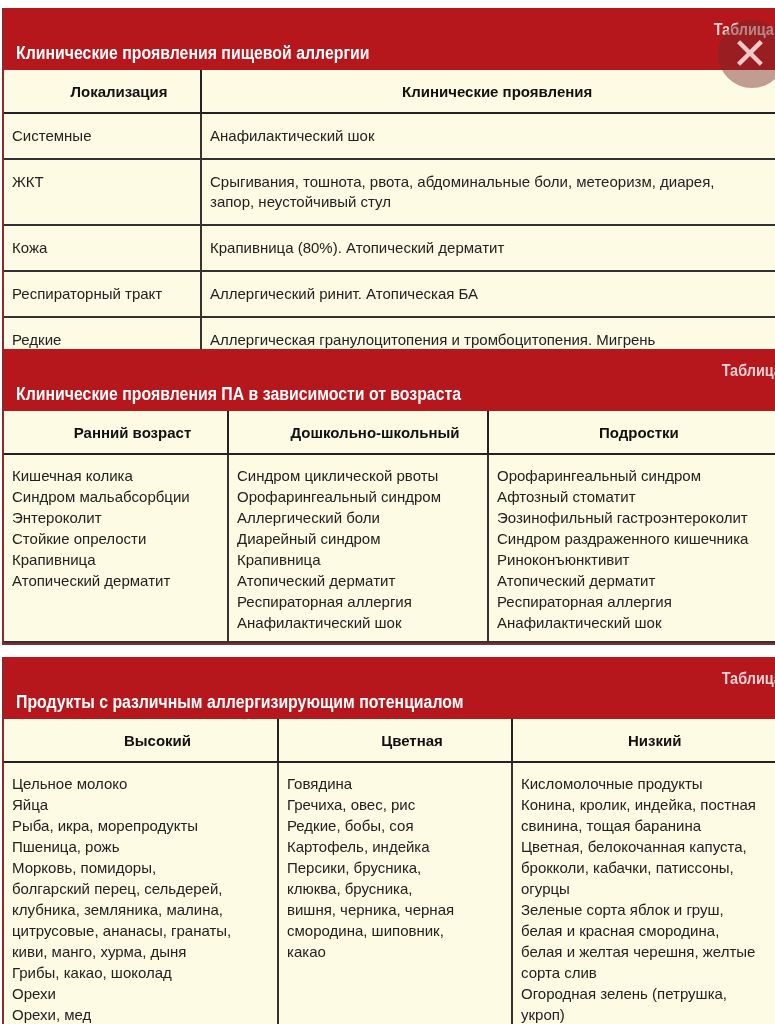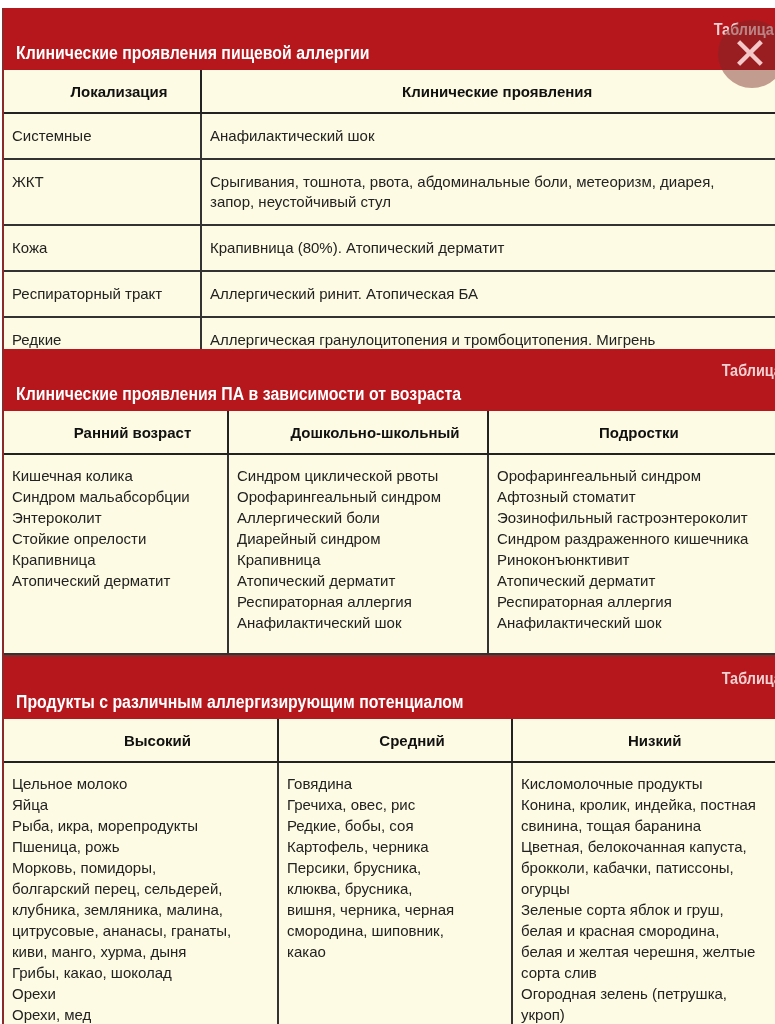--- a/index.html
+++ b/index.html
@@ -4,21 +4,21 @@
 <style>
   html,body{margin:0;padding:0;background:#ffffff;}
   body{width:775px;height:1024px;overflow:hidden;position:relative;font-family:"Liberation Sans",sans-serif;}
   .tbl{position:absolute;left:2px;width:800px;background:#fdfbe3;border-left:2px solid #8a2a2a;border-bottom:2px solid #8a2a2a;box-sizing:border-box;}
   .tbl-head{background:#b5171d;height:62px;position:relative;}
   .tbl-label{position:absolute;right:28px;top:12px;color:#f2d2d2;font-size:17px;font-weight:bold;transform:scaleX(0.85);transform-origin:right;}
   .tbl-title{position:absolute;left:12px;bottom:6px;color:#ffffff;font-size:18px;font-weight:bold;transform:scaleX(0.88);transform-origin:left;white-space:nowrap;}
   table{border-collapse:collapse;width:100%;table-layout:fixed;}
   th{font-size:15px;font-weight:bold;color:#111;height:40px;border-right:2px solid #222;border-bottom:2px solid #222;text-align:center;padding-left:35px;}
   td{font-size:15px;color:#222;border-right:2px solid #333;border-bottom:2px solid #333;padding:12px 8px;vertical-align:top;line-height:20px;}
-  .list-cell{padding:10px 8px 20px 8px;}
+  .list-cell{padding:10px 8px 8px 8px;}
   .list-cell div{line-height:21px;white-space:nowrap;}
   .close-btn{position:absolute;left:718px;top:20px;width:68px;height:68px;border-radius:50%;background:rgba(120,40,40,0.45);display:flex;align-items:center;justify-content:center;cursor:pointer;}
   .close-btn span{color:#f4c8c8;font-size:44px;line-height:1;margin-left:-4px;}
 </style>
 </head>
 <body>
 
 <div class="tbl" style="top:8px;">
   <div class="tbl-head">
     <span class="tbl-label">Таблица</span>
@@ -116,21 +116,21 @@
   </div>
   <table>
     <colgroup>
         <col style="width:274px">
         <col style="width:234px">
         <col>
       </colgroup>
     <tbody>
         <tr>
       <th>Высокий</th>
-      <th>Средний</th>
+      <th>Цветная</th>
       <th style="text-align:left;padding-left:115px;">Низкий</th>
     </tr>
     <tr style="height:270px">
       <td class="list-cell">
         <div>Цельное молоко</div>
         <div>Яйца</div>
         <div>Рыба, икра, морепродукты</div>
         <div>Пшеница, рожь</div>
         <div>Морковь, помидоры,</div>
         <div>болгарский перец, сельдерей,</div>
@@ -138,21 +138,21 @@
         <div>цитрусовые, ананасы, гранаты,</div>
         <div>киви, манго, хурма, дыня</div>
         <div>Грибы, какао, шоколад</div>
         <div>Орехи</div>
         <div>Орехи, мед</div>
       </td>
       <td class="list-cell">
         <div>Говядина</div>
         <div>Гречиха, овес, рис</div>
         <div>Редкие, бобы, соя</div>
-        <div>Картофель, черника</div>
+        <div>Картофель, индейка</div>
         <div>Персики, брусника,</div>
         <div>клюква, брусника,</div>
         <div>вишня, черника, черная</div>
         <div>смородина, шиповник,</div>
         <div>какао</div>
       </td>
       <td class="list-cell">
         <div>Кисломолочные продукты</div>
         <div>Конина, кролик, индейка, постная</div>
         <div>свинина, тощая баранина</div>

